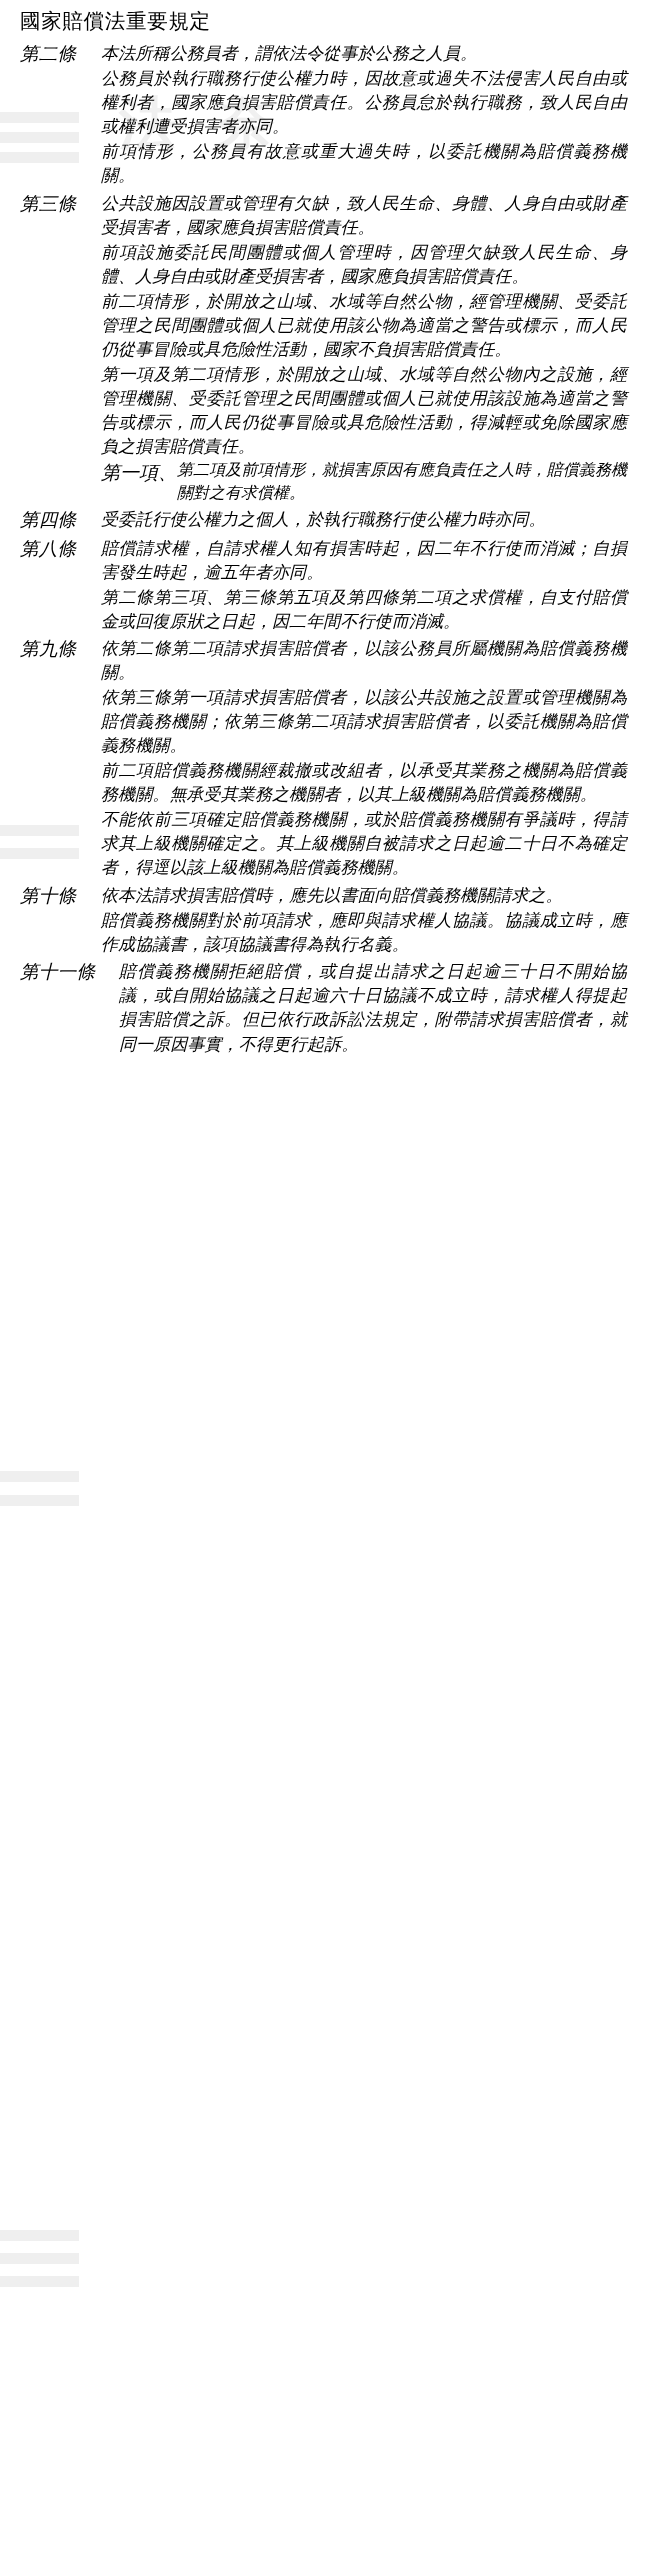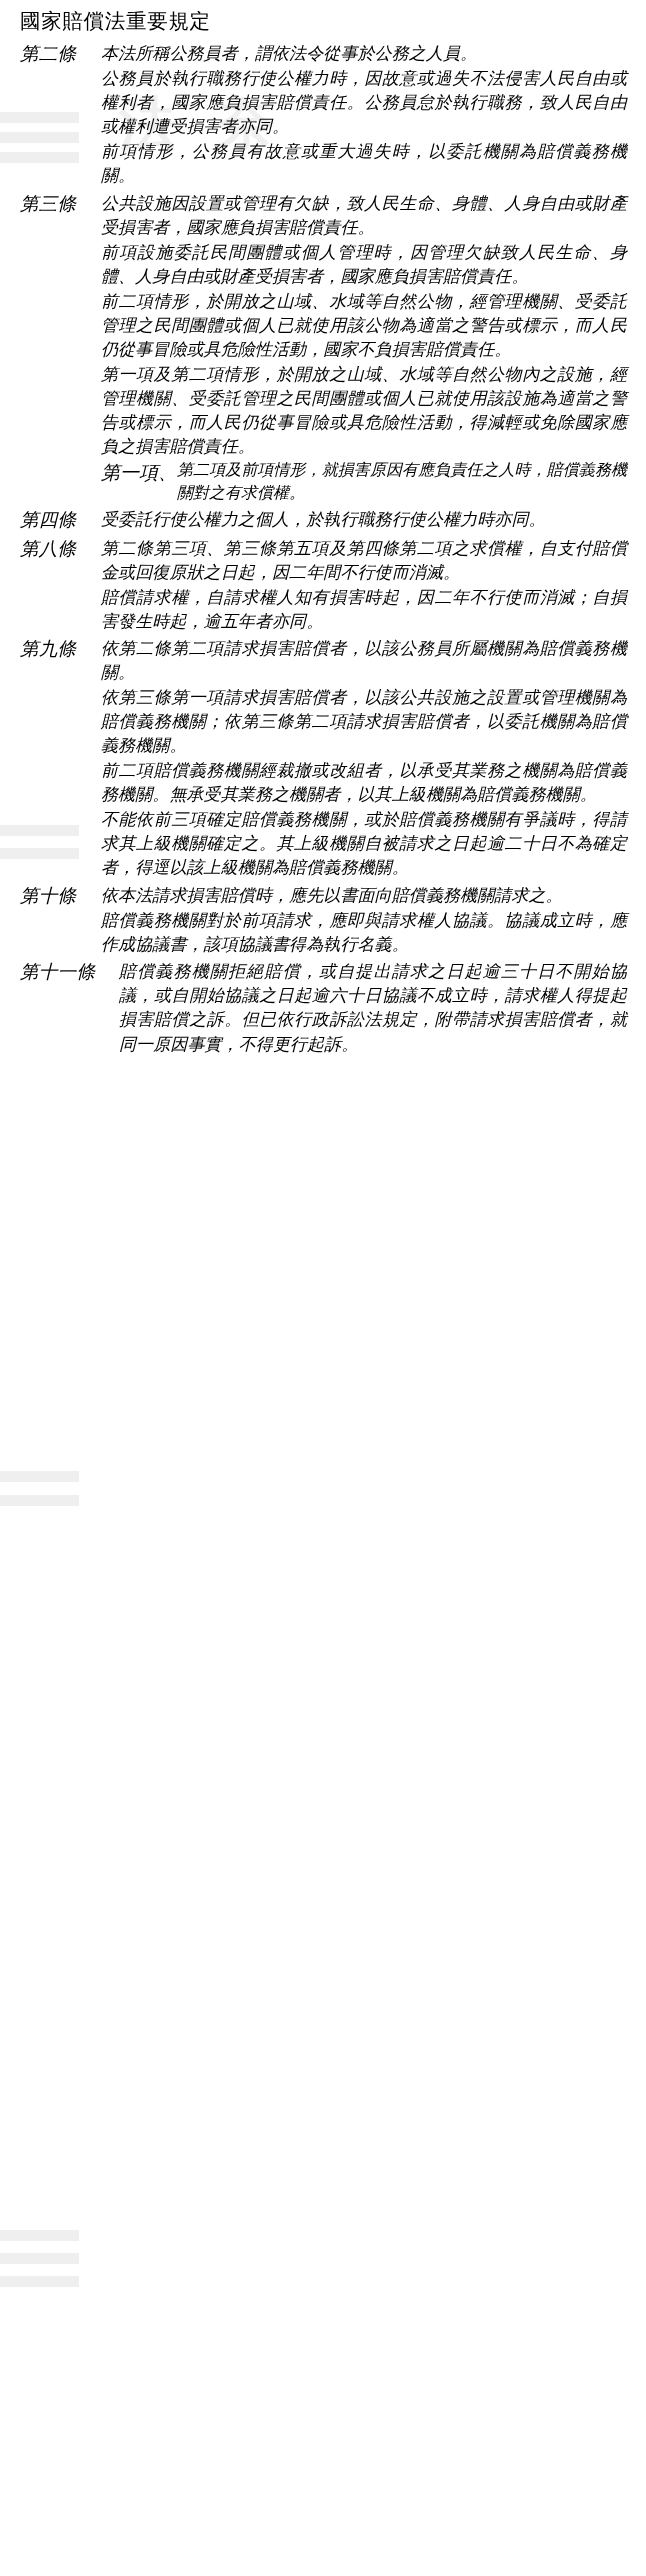--- a/index.html
+++ b/index.html
@@ -151,22 +151,22 @@
     <div class="article">
       <div class="art-label">第四條</div>
       <div class="art-body">
         <p class="para">受委託行使公權力之個人，於執行職務行使公權力時亦同。</p>
       </div>
     </div>
 
     <div class="article">
       <div class="art-label">第八條</div>
       <div class="art-body">
+        <p class="para">賠償請求權，自請求權人知有損害時起，因二年不行使而消滅；自損害發生時起，逾五年者亦同。</p>
         <p class="para">第二條第三項、第三條第五項及第四條第二項之求償權，自支付賠償金或回復原狀之日起，因二年間不行使而消滅。</p>
-        <p class="para">賠償請求權，自請求權人知有損害時起，因二年不行使而消滅；自損害發生時起，逾五年者亦同。</p>
       </div>
     </div>
 
     <div class="article">
       <div class="art-label">第九條</div>
       <div class="art-body">
         <p class="para">依第二條第二項請求損害賠償者，以該公務員所屬機關為賠償義務機關。</p>
         <p class="para">依第三條第一項請求損害賠償者，以該公共設施之設置或管理機關為賠償義務機關；依第三條第二項請求損害賠償者，以委託機關為賠償義務機關。</p>
         <p class="para">前二項賠償義務機關經裁撤或改組者，以承受其業務之機關為賠償義務機關。無承受其業務之機關者，以其上級機關為賠償義務機關。</p>
         <p class="para">不能依前三項確定賠償義務機關，或於賠償義務機關有爭議時，得請求其上級機關確定之。其上級機關自被請求之日起逾二十日不為確定者，得逕以該上級機關為賠償義務機關。</p>

